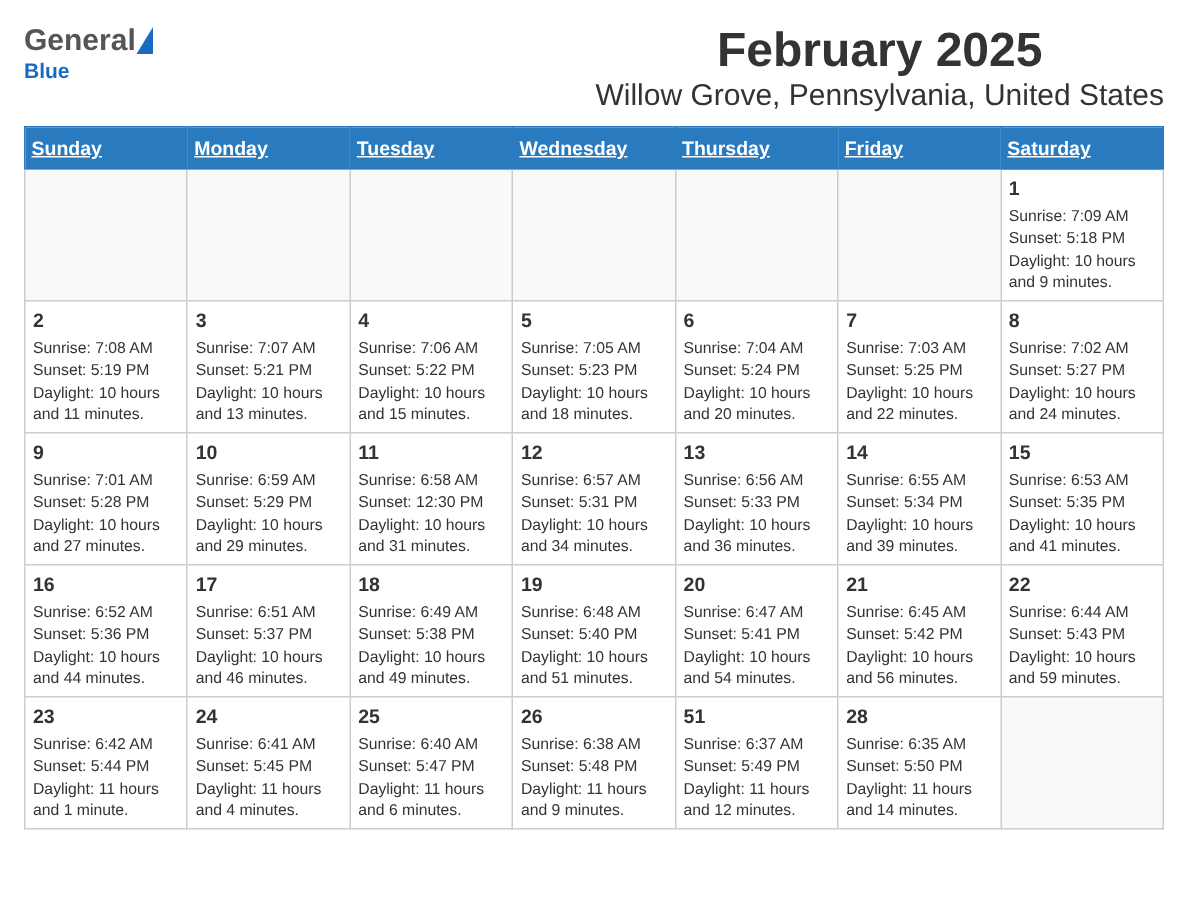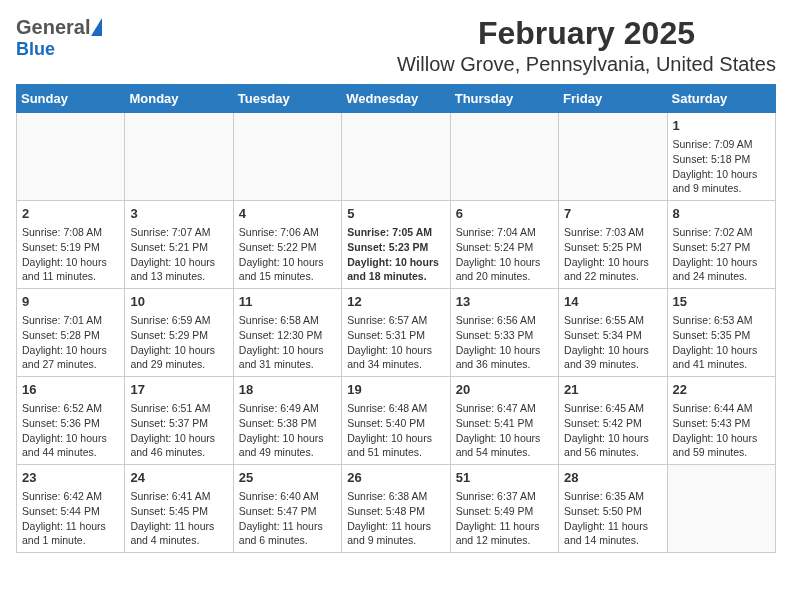--- a/index.html
+++ b/index.html
@@ -41,20 +41,21 @@
       border: 1px solid #ccc;
     }
     .calendar th {
       background: #2a7abf;
       color: #fff;
       font-size: 13px;
       font-weight: bold;
       padding: 6px 4px;
       border: 1px solid #2a7abf;
       text-align: left;
+      text-decoration: underline;
     }
     .calendar td {
       border: 1px solid #ccc;
       vertical-align: top;
       padding: 4px 5px;
       width: 108px;
       min-height: 80px;
       font-size: 10.5px;
       color: #333;
       line-height: 1.4;
@@ -71,21 +72,21 @@
     .logo-row {
       display: flex;
       align-items: center;
     }
     .logo-text-general {
       font-size: 20px;
       font-weight: bold;
       color: #555;
     }
     .logo-text-blue {
-      font-size: 18px;
+      font-size: 14px;
       font-weight: bold;
       color: #1a6abf;
     }
     .logo-triangle {
       display: inline-block;
       width: 0;
       height: 0;
       border-left: 11px solid transparent;
       border-bottom: 18px solid #1a6abf;
       margin-left: 1px;
@@ -153,21 +154,21 @@
 Daylight: 10 hours and 13 minutes.</div>
         </td>
         <td>
           <span class="day-num">4</span>
           <div style="white-space: pre-line;">Sunrise: 7:06 AM
 Sunset: 5:22 PM
 Daylight: 10 hours and 15 minutes.</div>
         </td>
         <td>
           <span class="day-num">5</span>
-          <div style="white-space: pre-line; font-weight: bold;">Sunrise: 7:05 AM
+          <div style="white-space: pre-line;">Sunrise: 7:05 AM
 Sunset: 5:23 PM
 Daylight: 10 hours and 18 minutes.</div>
         </td>
         <td>
           <span class="day-num">6</span>
           <div style="white-space: pre-line;">Sunrise: 7:04 AM
 Sunset: 5:24 PM
 Daylight: 10 hours and 20 minutes.</div>
         </td>
         <td>

